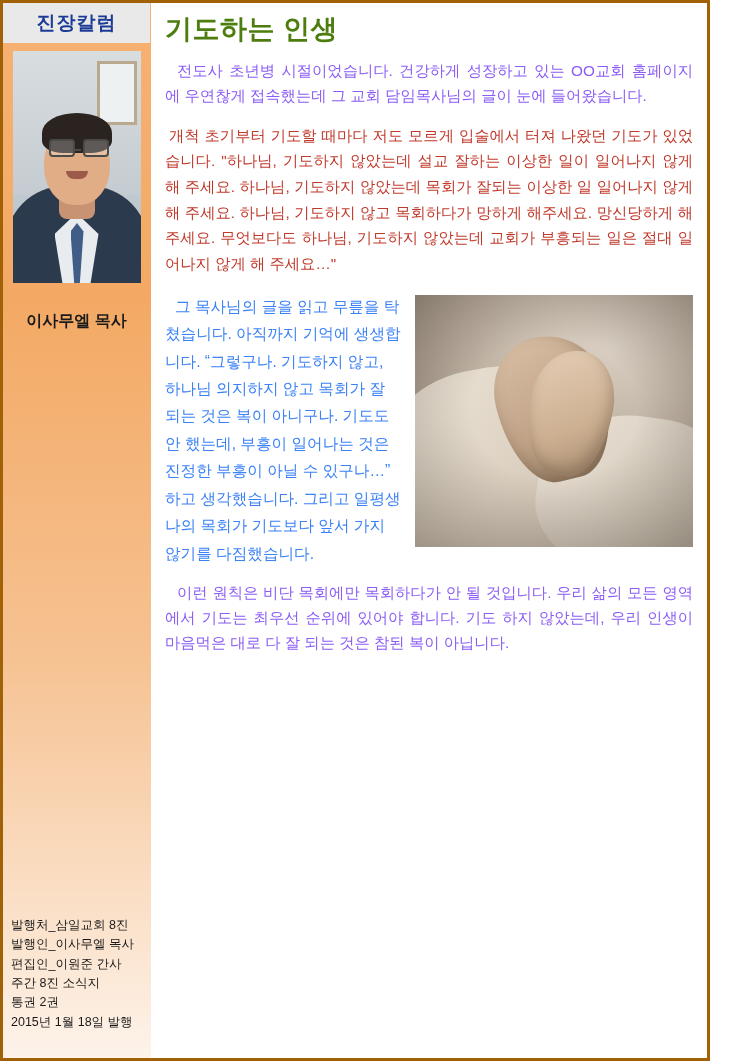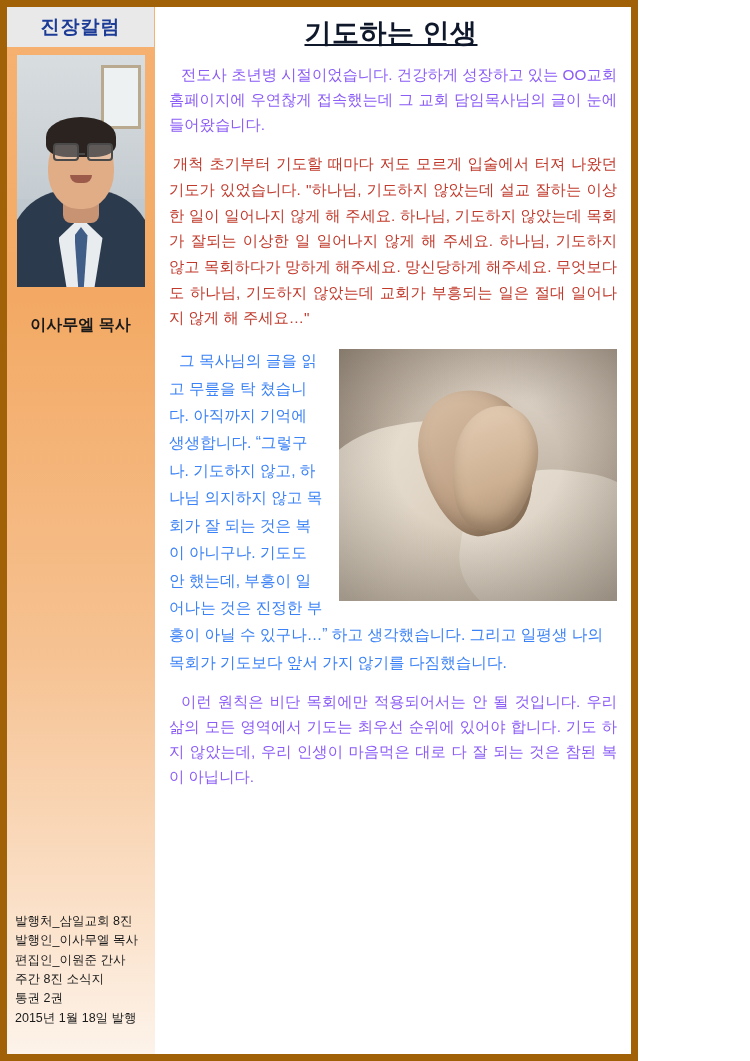--- a/index.html
+++ b/index.html
@@ -9,24 +9,24 @@
   }
   body {
     width: 750px;
     height: 1061px;
     font-family: "Liberation Sans", sans-serif;
     color: #231f20;
     overflow: hidden;
   }
   .page {
     position: relative;
-    width: 638px;
+    width: 710px;
     height: 1061px;
     box-sizing: border-box;
-    border: 7px solid #a16207;
+    border: 3px solid #a16207;
     background: #ffffff;
     display: flex;
   }
 
   
   .sidebar {
     position: relative;
     width: 148px;
     min-width: 148px;
     background: linear-gradient(180deg, #f6b273 0%, #f3a964 28%, #f6c292 62%, #fbe3cd 88%, #fdf3ea 100%);
@@ -132,27 +132,26 @@
   .colophon div { white-space: nowrap; }
 
   
   .content {
     position: relative;
     flex: 1;
     padding: 6px 14px 10px 14px;
     box-sizing: border-box;
   }
   .doc-title {
-    text-align: center;
+    text-align: left;
     font-size: 27px;
     font-weight: bold;
-    color: #0f172a;
+    color: #4d7c0f;
     margin: 2px 4px 12px 0;
     letter-spacing: 0.5px;
-    text-decoration: underline;
   }
   p.body {
     font-size: 15.3px;
     line-height: 1.62;
     margin: 0 0 14px 0;
     text-align: justify;
     text-indent: 12px;
     color: #8b5cf6;
   }
   p.quote {
@@ -269,15 +268,15 @@
           <div class="ph-sleeve"></div>
           <div class="ph-sleeve2"></div>
           <div class="ph-hand-a"></div>
           <div class="ph-hand-b"></div>
           <div class="ph-vignette"></div>
         </div>
       </figure>
       <p class="wrap-quote">그 목사님의 글을 읽고 무릎을 탁 쳤습니다. 아직까지 기억에 생생합니다. “그렇구나. 기도하지 않고, 하나님 의지하지 않고 목회가 잘 되는 것은 복이 아니구나. 기도도 안 했는데, 부흥이 일어나는 것은 진정한 부흥이 아닐 수 있구나…” 하고 생각했습니다. 그리고 일평생 나의 목회가 기도보다 앞서 가지 않기를 다짐했습니다.</p>
     </div>
 
-    <p class="body">이런 원칙은 비단 목회에만 적용되어서는 안 될 것입니다. 우리 삶의 모든 영역에서 기도는 최우선 순위에 있어야 합니다. 기도 하지 않았는데, 우리 인생이 마음먹은 대로 다 잘 되는 것은 참된 복이 아닙니다.</p>
+    <p class="body">이런 원칙은 비단 목회에만 목회하다가 안 될 것입니다. 우리 삶의 모든 영역에서 기도는 최우선 순위에 있어야 합니다. 기도 하지 않았는데, 우리 인생이 마음먹은 대로 다 잘 되는 것은 참된 복이 아닙니다.</p>
   </main>
 </div>
 
 </body></html>

